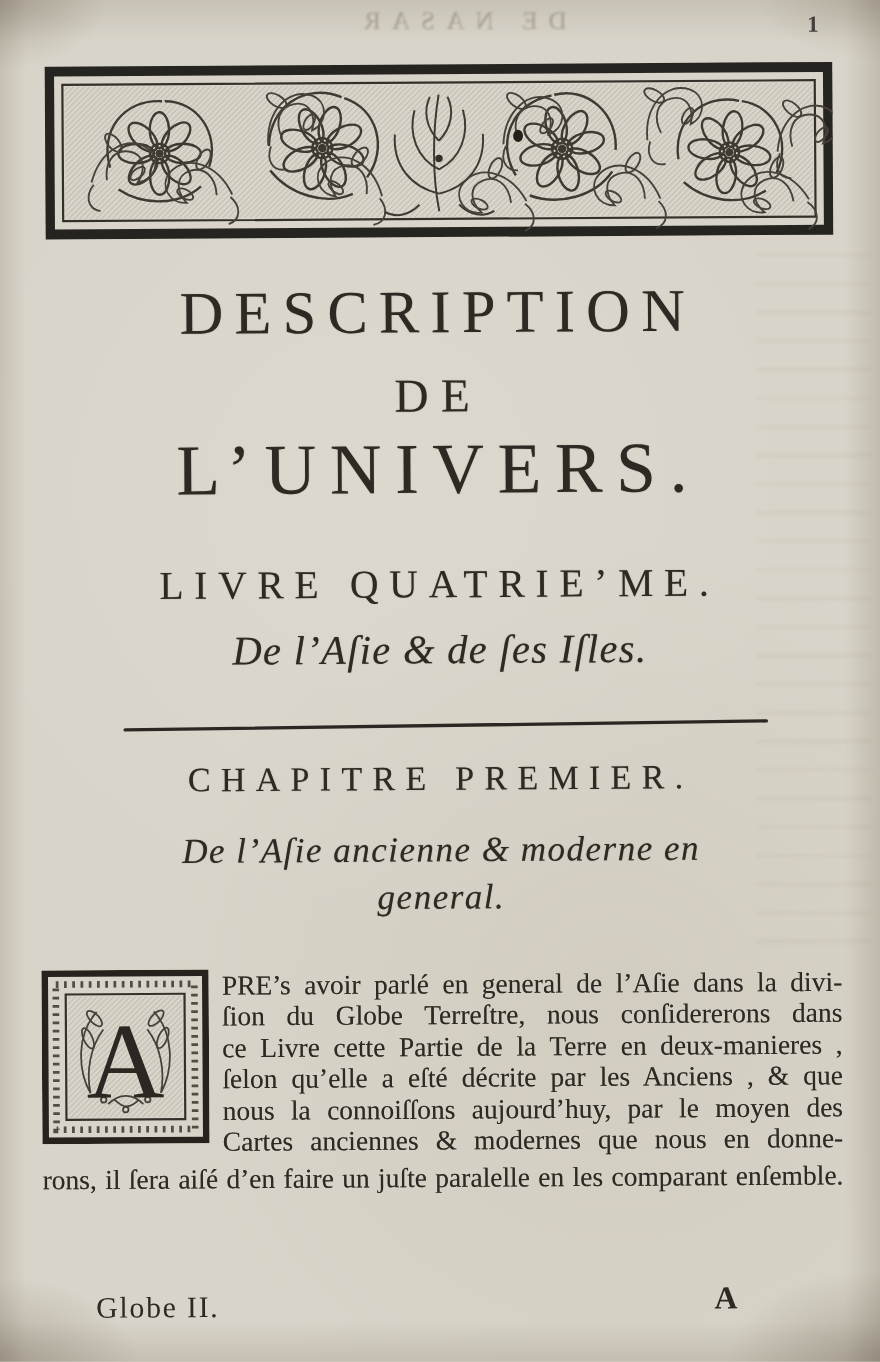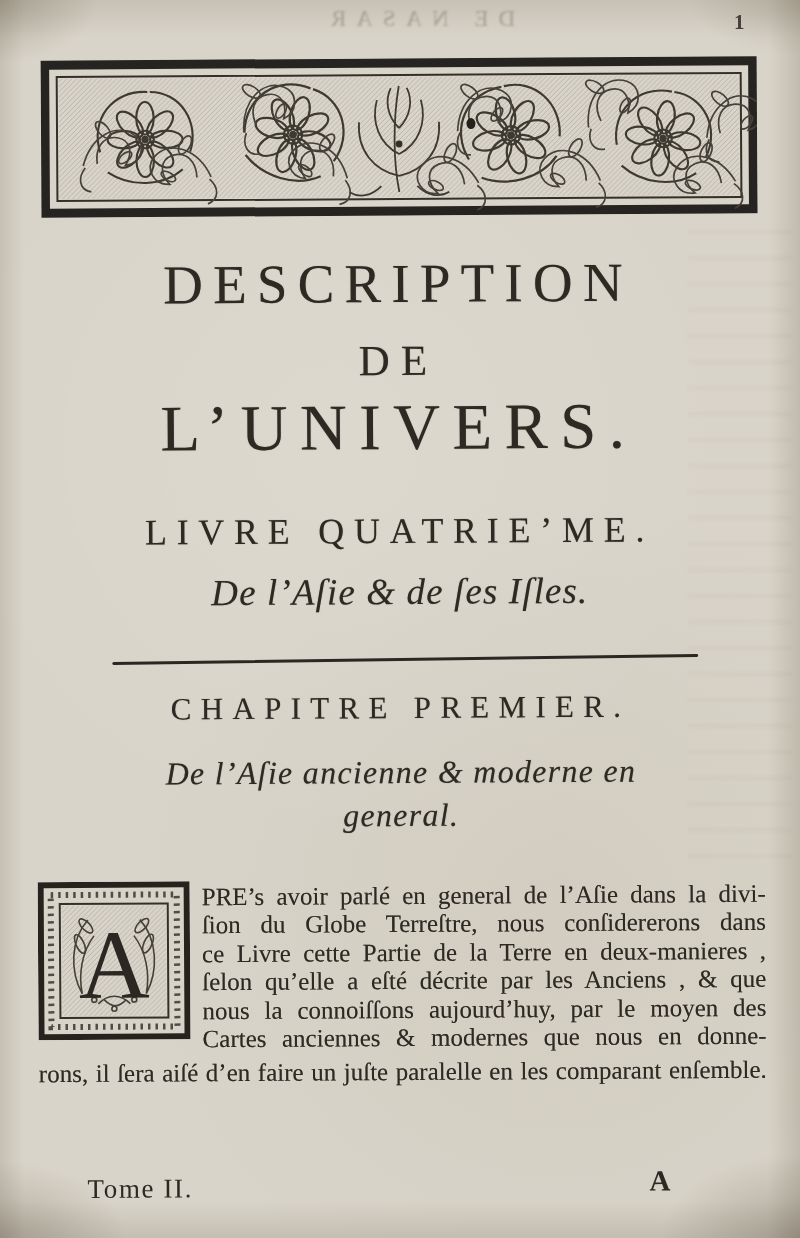--- a/index.html
+++ b/index.html
@@ -174,16 +174,16 @@
         <div class="bline">ſion du Globe Terreſtre, nous conſidererons dans</div>
         <div class="bline">ce Livre cette Partie de la Terre en deux-manieres ,</div>
         <div class="bline">ſelon qu’elle a eſté décrite par les Anciens , &amp; que</div>
         <div class="bline">nous la connoiſſons aujourd’huy, par le moyen des</div>
         <div class="bline">Cartes anciennes &amp; modernes que nous en donne-</div>
       </div>
     </div>
     <div class="lastline">rons, il ſera aiſé d’en faire un juſte paralelle en les comparant enſemble.</div>
   </div>
 
-  <div class="footer-left">Tome II.</div>
+  <div class="footer-left">Globe II.</div>
   <div class="sig">A</div>
 
 </div>
 
 </body></html>

